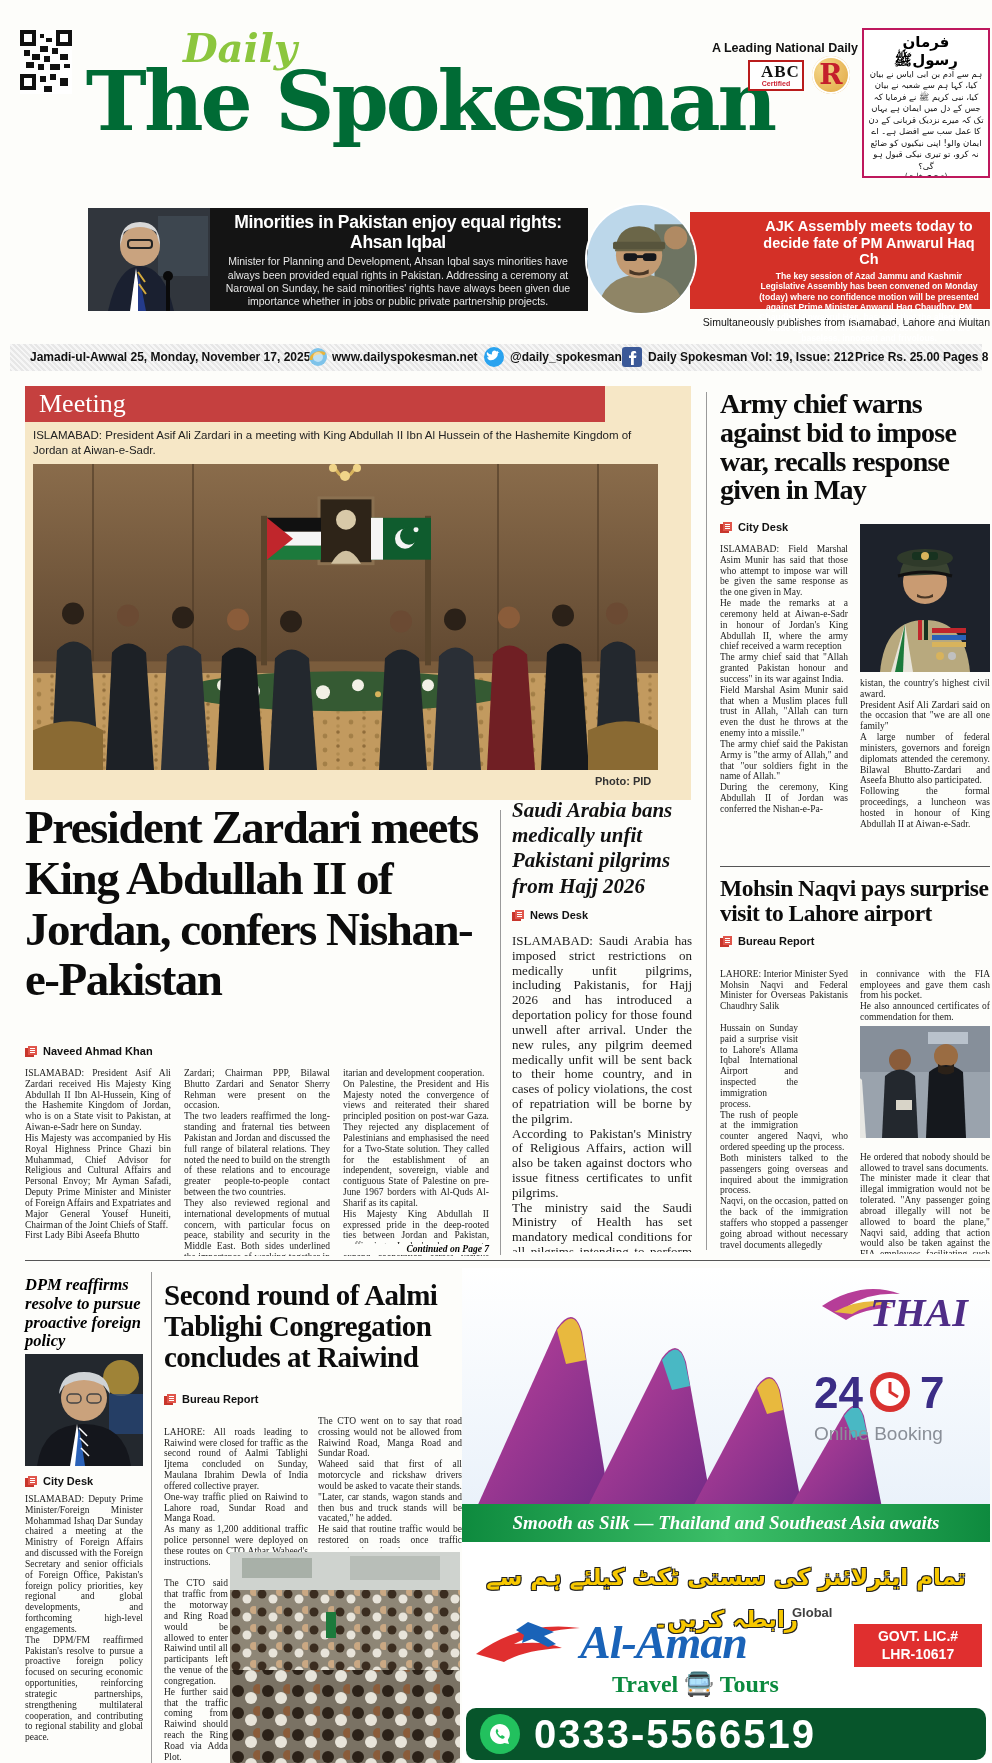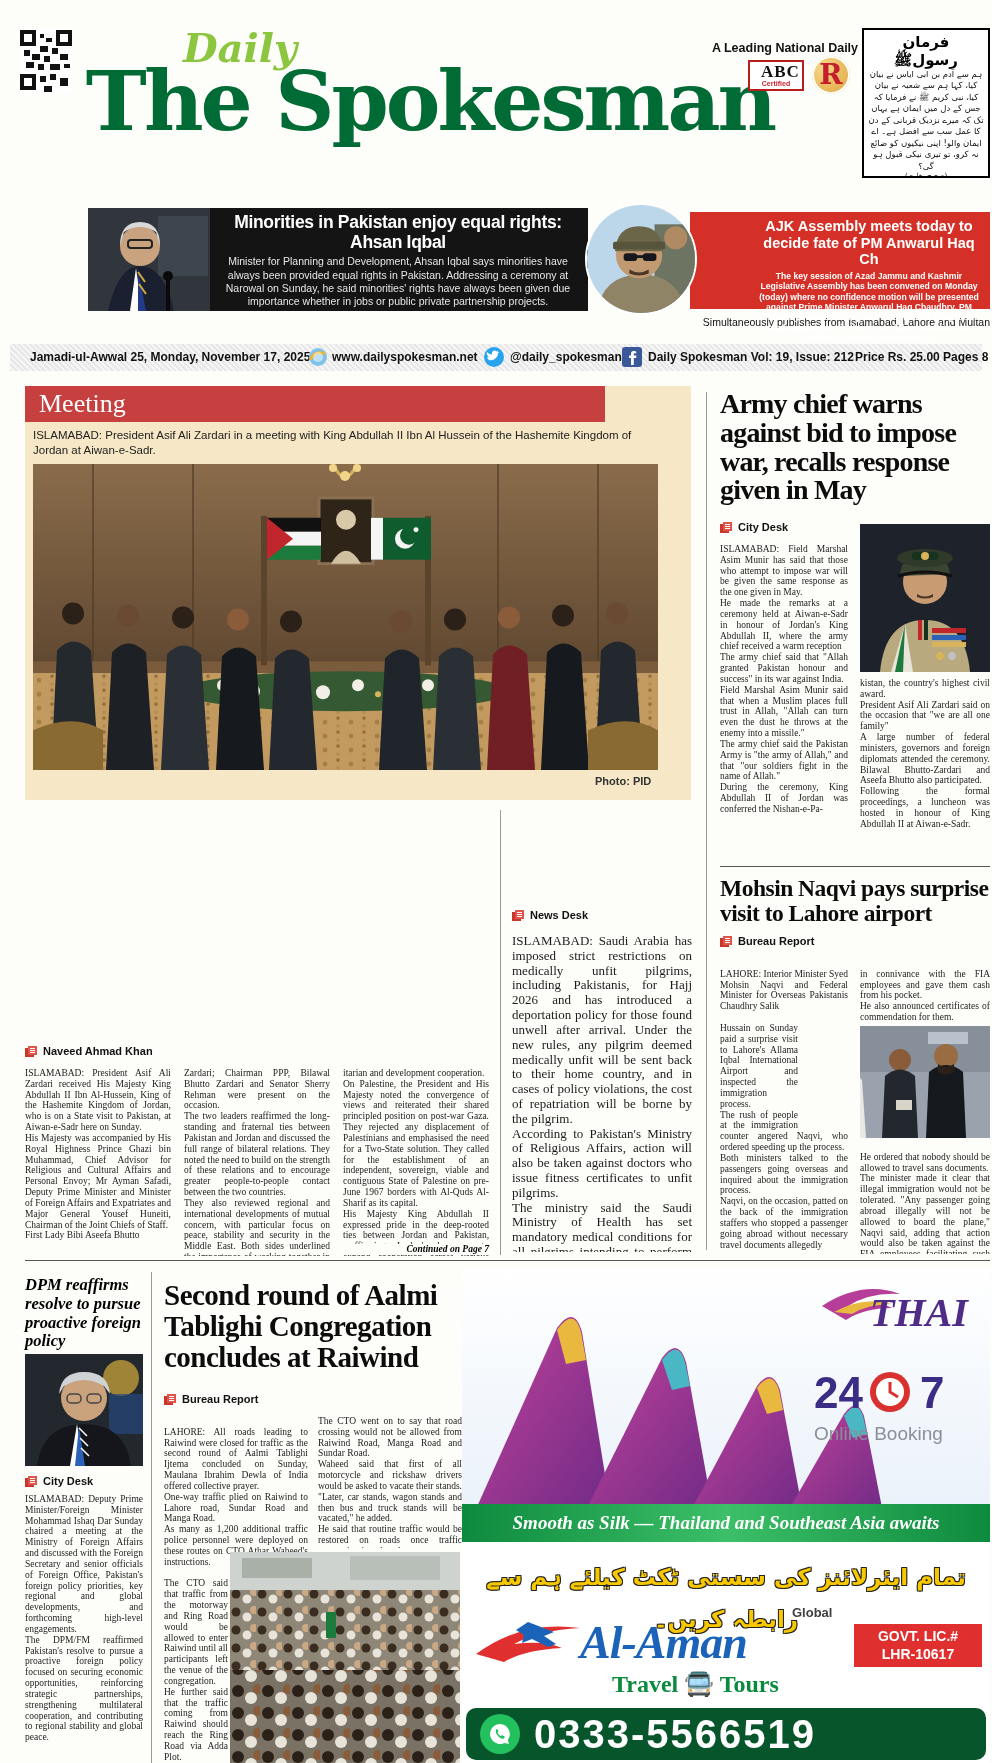--- a/index.html
+++ b/index.html
@@ -13,21 +13,21 @@
     font:italic 700 40px/1 "DejaVu Serif", serif; color:#8cc63e; }
   .masthead-title { left:80px; top:58px; width:700px; text-align:center;
     font:700 82px/1.05 "DejaVu Serif", serif; color:#006b35; letter-spacing:-3px; }
   .tagline { left:705px; top:42px; width:160px; text-align:center; font:700 12.5px/1.1 "Liberation Sans",sans-serif; color:#111; }
   .abc-box { left:748px; top:60px; width:56px; text-align:center; border:2px solid #b91c1c; padding:1px 11px; background:#fff; }
   .abc-top { font:700 17px/1 "Liberation Serif", serif; color:#111; letter-spacing:1px; }
   .abc-bot { font:700 7px/1.2 "Liberation Sans", sans-serif; color:#c23; }
   .r-logo { left:812px; top:56px; width:38px; height:38px; border-radius:50%;
     background:radial-gradient(circle at 30% 30%, #f4d789, #e0a33c); display:flex; align-items:center; justify-content:center;
     font:700 28px/1 "DejaVu Serif", serif; color:#c41f2c; box-shadow:inset 0 0 0 2px #fff; }
-  .hadith-box { left:862px; top:28px; width:128px; height:150px; border:2px solid #000000; background:#fff;
+  .hadith-box { left:862px; top:28px; width:128px; height:150px; border:2px solid #be185d; background:#fff;
     padding:3px 4px; text-align:center; direction:rtl; overflow:hidden; }
   .hadith-title { font:700 15px/1.2 "DejaVu Sans", sans-serif; color:#000; }
   .hadith-body { font:8.5px/1.35 "DejaVu Sans", sans-serif; color:#111; }
   .hadith-src { font:7px/1.2 "DejaVu Sans", sans-serif; color:#111; }
 
   
   .banner { left:88px; top:208px; width:500px; height:103px; background:#141414; overflow:hidden; }
   .banner-photo { position:absolute; left:0; top:0; width:122px; height:103px; }
   .banner-text { position:absolute; left:126px; top:4px; width:368px; text-align:center; }
   .banner-head { font:700 17.5px/1.15 "Liberation Sans", sans-serif; color:#fff; letter-spacing:-0.3px; }
@@ -429,40 +429,42 @@
         <path d="M74 112 l3 -62 q15 -13 30 0 l3 62 z" fill="#23282e"></path>
       <circle cx="138" cy="30" r="12" fill="#9a6c42"></circle>
         <path d="M118 112 l3 -66 q17 -14 34 0 l3 66 z" fill="#15181d"></path>
       <path d="M130 38 q8 6 16 0 l0 8 q-8 5 -16 0 z" fill="#2b2118"></path>
       <rect x="88" y="74" width="16" height="10" fill="#d8d4c8"></rect>
     </svg>
     <span>He ordered that nobody should be allowed to travel sans documents.
 The minister made it clear that illegal immigration would not be tolerated. "Any passenger going abroad illegally will not be allowed to board the plane," Naqvi said, adding that action would also be taken against the FIA employees facilitating such passengers.</span>
   </div>
 
+  <div class="abs headline main-head">President Zardari meets King Abdullah II of Jordan, confers Nishan-e-Pakistan</div>
   <div class="abs byline main-byline">
     <svg width="13" height="11" viewBox="0 0 13 11">
         <rect x="0" y="2" width="9" height="9" fill="#c8362c"></rect>
         <rect x="3" y="0" width="9" height="9" fill="#e0554a"></rect>
         <path d="M5 2.5 h5 M5 4.5 h5 M5 6.5 h5" stroke="#fff" stroke-width="1"></path>
       </svg>
     <span>Naveed Ahmad Khan</span>
   </div>
   <div class="abs body-text main-col1">ISLAMABAD: President Asif Ali Zardari received His Majesty King Abdullah II Ibn Al-Hussein, King of the Hashemite Kingdom of Jordan, who is on a State visit to Pakistan, at Aiwan-e-Sadr here on Sunday.
 His Majesty was accompanied by His Royal Highness Prince Ghazi bin Muhammad, Chief Advisor for Religious and Cultural Affairs and Personal Envoy; Mr Ayman Safadi, Deputy Prime Minister and Minister of Foreign Affairs and Expatriates and Major General Yousef Huneiti, Chairman of the Joint Chiefs of Staff.
 First Lady Bibi Aseefa Bhutto</div>
   <div class="abs body-text main-col2">Zardari; Chairman PPP, Bilawal Bhutto Zardari and Senator Sherry Rehman were present on the occasion.
 The two leaders reaffirmed the long-standing and fraternal ties between Pakistan and Jordan and discussed the full range of bilateral relations. They noted the need to build on the strength of these relations and to encourage greater people-to-people contact between the two countries.
 They also reviewed regional and international developments of mutual concern, with particular focus on peace, stability and security in the Middle East. Both sides underlined the importance of working together in multilateral forums and of promoting human-</div>
   <div class="abs body-text main-col3">itarian and development cooperation.
 On Palestine, the President and His Majesty noted the convergence of views and reiterated their shared principled position on post-war Gaza. They rejected any displacement of Palestinians and emphasised the need for a Two-State solution. They called for the establishment of an independent, sovereign, viable and contiguous State of Palestine on pre-June 1967 borders with Al-Quds Al-Sharif as its capital.
 His Majesty King Abdullah II expressed pride in the deep-rooted ties between Jordan and Pakistan, reaffirming Jordan's keenness to expand cooperation across various sectors.</div>
   <div class="abs continued">Continued on Page 7</div>
 
   <div class="abs vrule vrule-saudi"></div>
+  <div class="abs saudi-head">Saudi Arabia bans medically unfit Pakistani pilgrims from Hajj 2026</div>
   <div class="abs byline saudi-byline">
     <svg width="13" height="11" viewBox="0 0 13 11">
         <rect x="0" y="2" width="9" height="9" fill="#c8362c"></rect>
         <rect x="3" y="0" width="9" height="9" fill="#e0554a"></rect>
         <path d="M5 2.5 h5 M5 4.5 h5 M5 6.5 h5" stroke="#fff" stroke-width="1"></path>
       </svg>
     <span>News Desk</span>
   </div>
   <div class="abs body-text saudi-body">ISLAMABAD: Saudi Arabia has imposed strict restrictions on medically unfit pilgrims, including Pakistanis, for Hajj 2026 and has introduced a deportation policy for those found unwell after arrival. Under the new rules, any pilgrim deemed medically unfit will be sent back to their home country, and in cases of policy violations, the cost of repatriation will be borne by the pilgrim.
 According to Pakistan's Ministry of Religious Affairs, action will also be taken against doctors who issue fitness certificates to unfit pilgrims.

